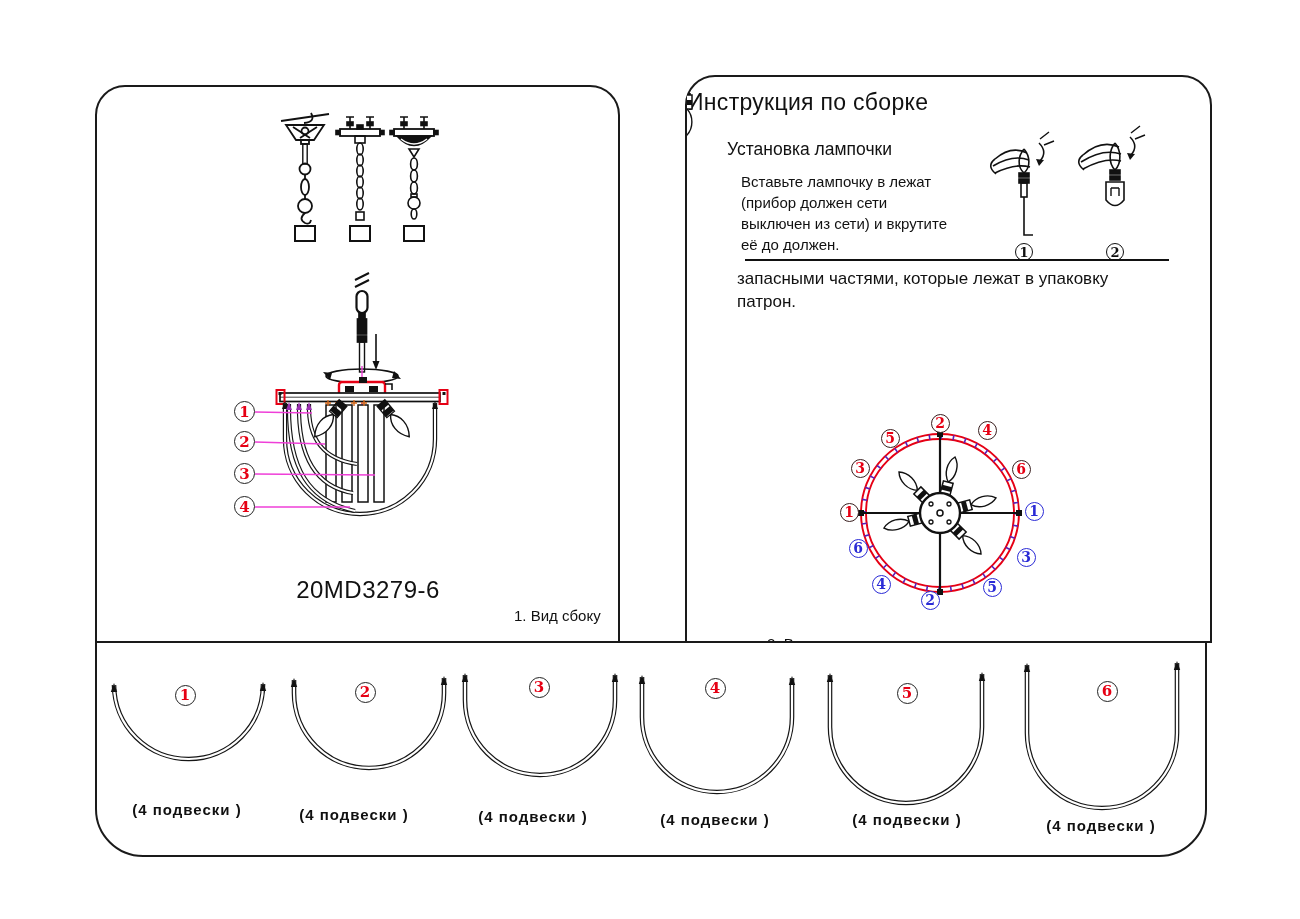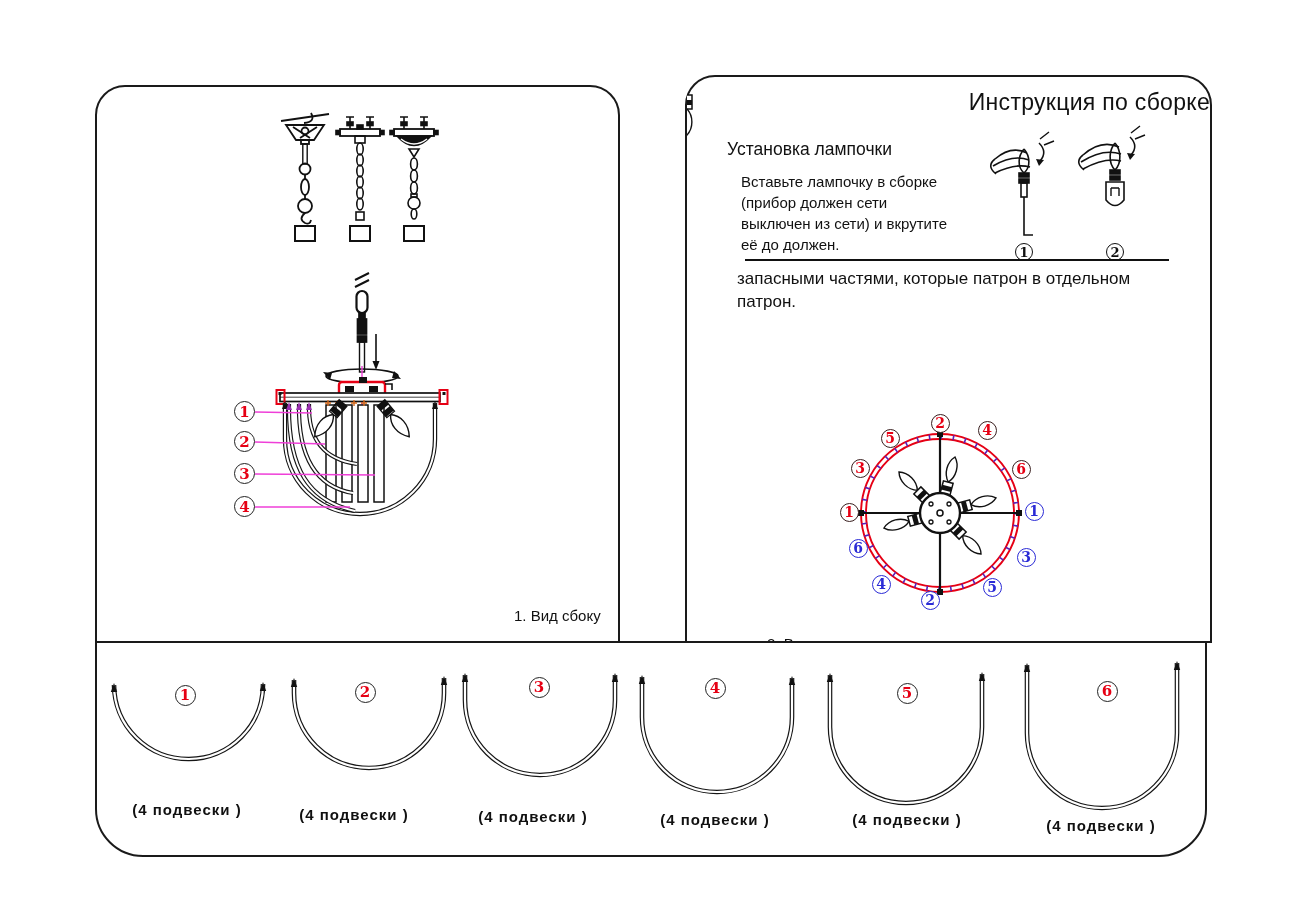--- a/index.html
+++ b/index.html
@@ -166,28 +166,29 @@
       <line x1="158" y1="387" x2="278" y2="388"></line>
       <line x1="158" y1="420" x2="253" y2="420"></line>
     </g>
   </svg>
 
   <span class="circ c-red abs" style="left:137px;top:314px;">1</span>
   <span class="circ c-red abs" style="left:137px;top:344px;">2</span>
   <span class="circ c-red abs" style="left:137px;top:376px;">3</span>
   <span class="circ c-red abs" style="left:137px;top:409px;">4</span>
 
+  <div class="abs model" style="left:161px;top:489px;width:220px;text-align:center;">20MD3279-6</div>
   <div class="abs caption" style="left:417px;top:520px;text-align:right;">1. Вид сбоку</div>
 </div>
 
 <div class="panel" id="right-panel">
-  <div class="abs title" style="left:0;top:12px;width:100%;text-align:right;">Инструкция по сборке</div>
+  <div class="abs title" style="left:0;top:12px;width:100%;text-align:left;">Инструкция по сборке</div>
   <div class="abs h2" style="left:40px;top:62px;">Установка лампочки</div>
   <div class="abs" style="left:54px;top:94px;width:240px;">
-    <div class="body-line">Вставьте лампочку в сборке</div>
+    <div class="body-line">Вставьте лампочку в лежат</div>
     <div class="body-line">(прибор должен сети</div>
     <div class="body-line">выключен из сети) и вкрутите</div>
     <div class="body-line">её до должен.</div>
   </div>
 
   <svg width="527" height="568" viewBox="0 0 527 568">
 
     <g stroke="#111" fill="none" stroke-width="1.6">
       <path d="M337,72 C343,79 344,90 337,96 C330,90 331,79 337,72" fill="#fff"></path>
       <rect x="332" y="96" width="10" height="4" fill="#111"></rect>
@@ -245,21 +246,21 @@
       <circle cx="244" cy="427" r="2" fill="none" stroke="#111" stroke-width="1.3"></circle>
       <circle cx="262" cy="445" r="2" fill="none" stroke="#111" stroke-width="1.3"></circle>
       <circle cx="244" cy="445" r="2" fill="none" stroke="#111" stroke-width="1.3"></circle>
     </g>
   </svg>
 
   <span class="circ c-black abs" style="left:328px;top:166px;">1</span>
   <span class="circ c-black abs" style="left:419px;top:166px;">2</span>
 
   <div class="abs" style="left:50px;top:190px;width:470px;">
-    <div class="step-line">запасными частями, которые патрон в отдельном</div>
+    <div class="step-line">запасными частями, которые лежат в упаковку</div>
     <div class="step-line">патрон.</div>
   </div>
 
   <span class="circ c-tv-red abs" style="left:243.5px;top:336.5px;">2</span>
   <span class="circ c-tv-red abs" style="left:193.5px;top:351.5px;">5</span>
   <span class="circ c-tv-red abs" style="left:290.5px;top:343.5px;">4</span>
   <span class="circ c-tv-red abs" style="left:163.5px;top:381.5px;">3</span>
   <span class="circ c-tv-red abs" style="left:324.5px;top:382.5px;">6</span>
   <span class="circ c-tv-red abs" style="left:152.5px;top:425.5px;">1</span>
 

